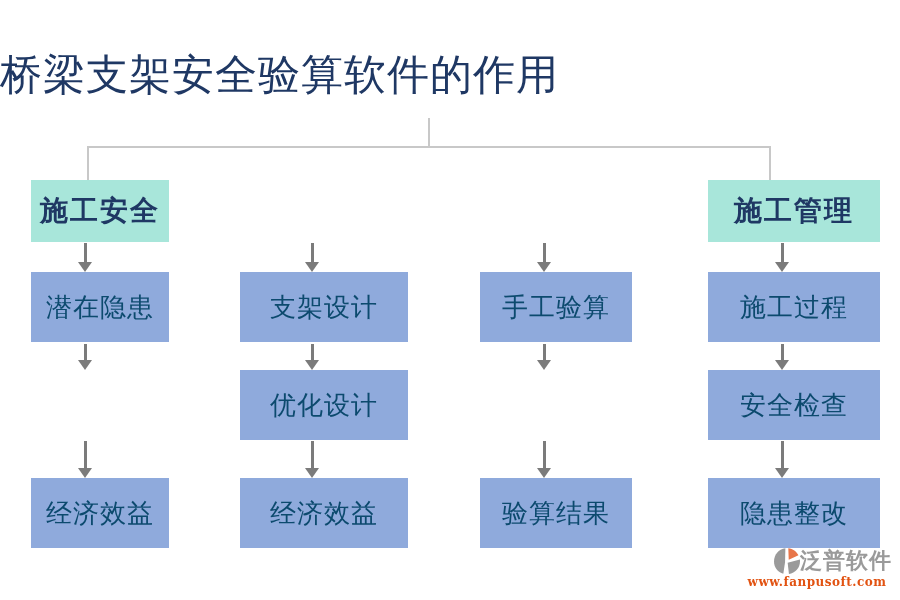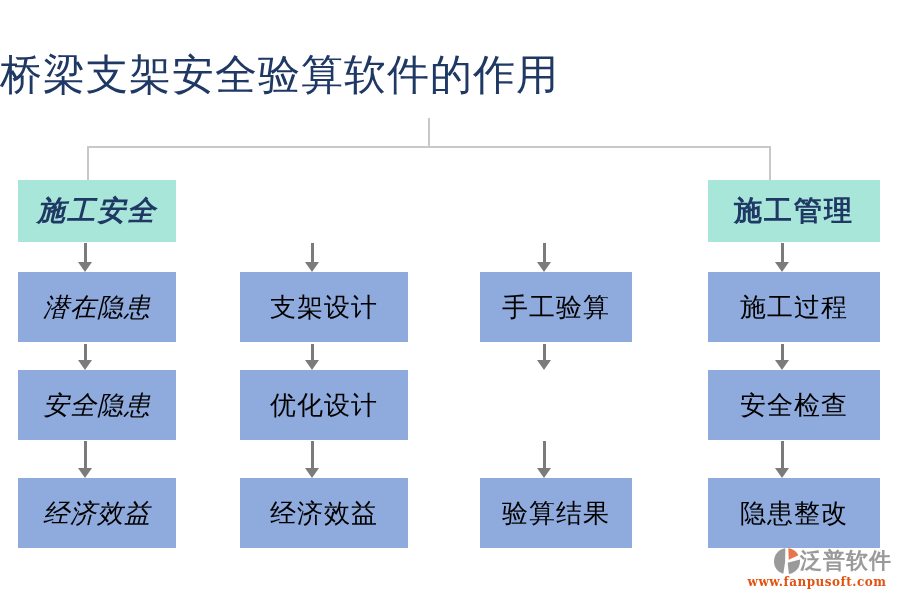--- a/index.html
+++ b/index.html
@@ -50,25 +50,25 @@
     height: 62px;
     background: var(--c-teal);
     color: var(--c-title);
     font-weight: bold;
     font-size: 28px;
     letter-spacing: 2px;
   }
   .item {
     height: 70px;
     background: var(--c-blue);
-    color: #000000;
+    color: #0c4a6e;
     font-size: 26px;
     letter-spacing: 1px;
   }
-  .c1 { left: 18px;  width: 158px; font-style: italic; }
+  .c1 { left: 31px;  width: 138px; }
   .c2 { left: 240px; width: 168px; }
   .c3 { left: 480px; width: 152px; }
   .c4 { left: 708px; width: 172px; }
   .r1 { top: 272px; }
   .r2 { top: 370px; }
   .r3 { top: 478px; }
 
   .arrow { position: absolute; width: 16px; }
   .arrow .shaft { display: block; width: 3px; margin: 0 auto; background: var(--c-arrow); }
   .arrow .head {
@@ -131,21 +131,20 @@
   <div class="box hdr c1">施工安全</div>
   <div class="arrow ac1 ar1">
       <span class="shaft"></span>
       <span class="head"></span>
     </div>
   <div class="box item c1 r1">潜在隐患</div>
   <div class="arrow ac1 ar2">
       <span class="shaft"></span>
       <span class="head"></span>
     </div>
-  <div class="box item c1 r2">安全隐患</div>
   <div class="arrow ac1 ar3">
       <span class="shaft"></span>
       <span class="head"></span>
     </div>
   <div class="box item c1 r3">经济效益</div>
 
   <div class="arrow ac2 ar1">
       <span class="shaft"></span>
       <span class="head"></span>
     </div>

